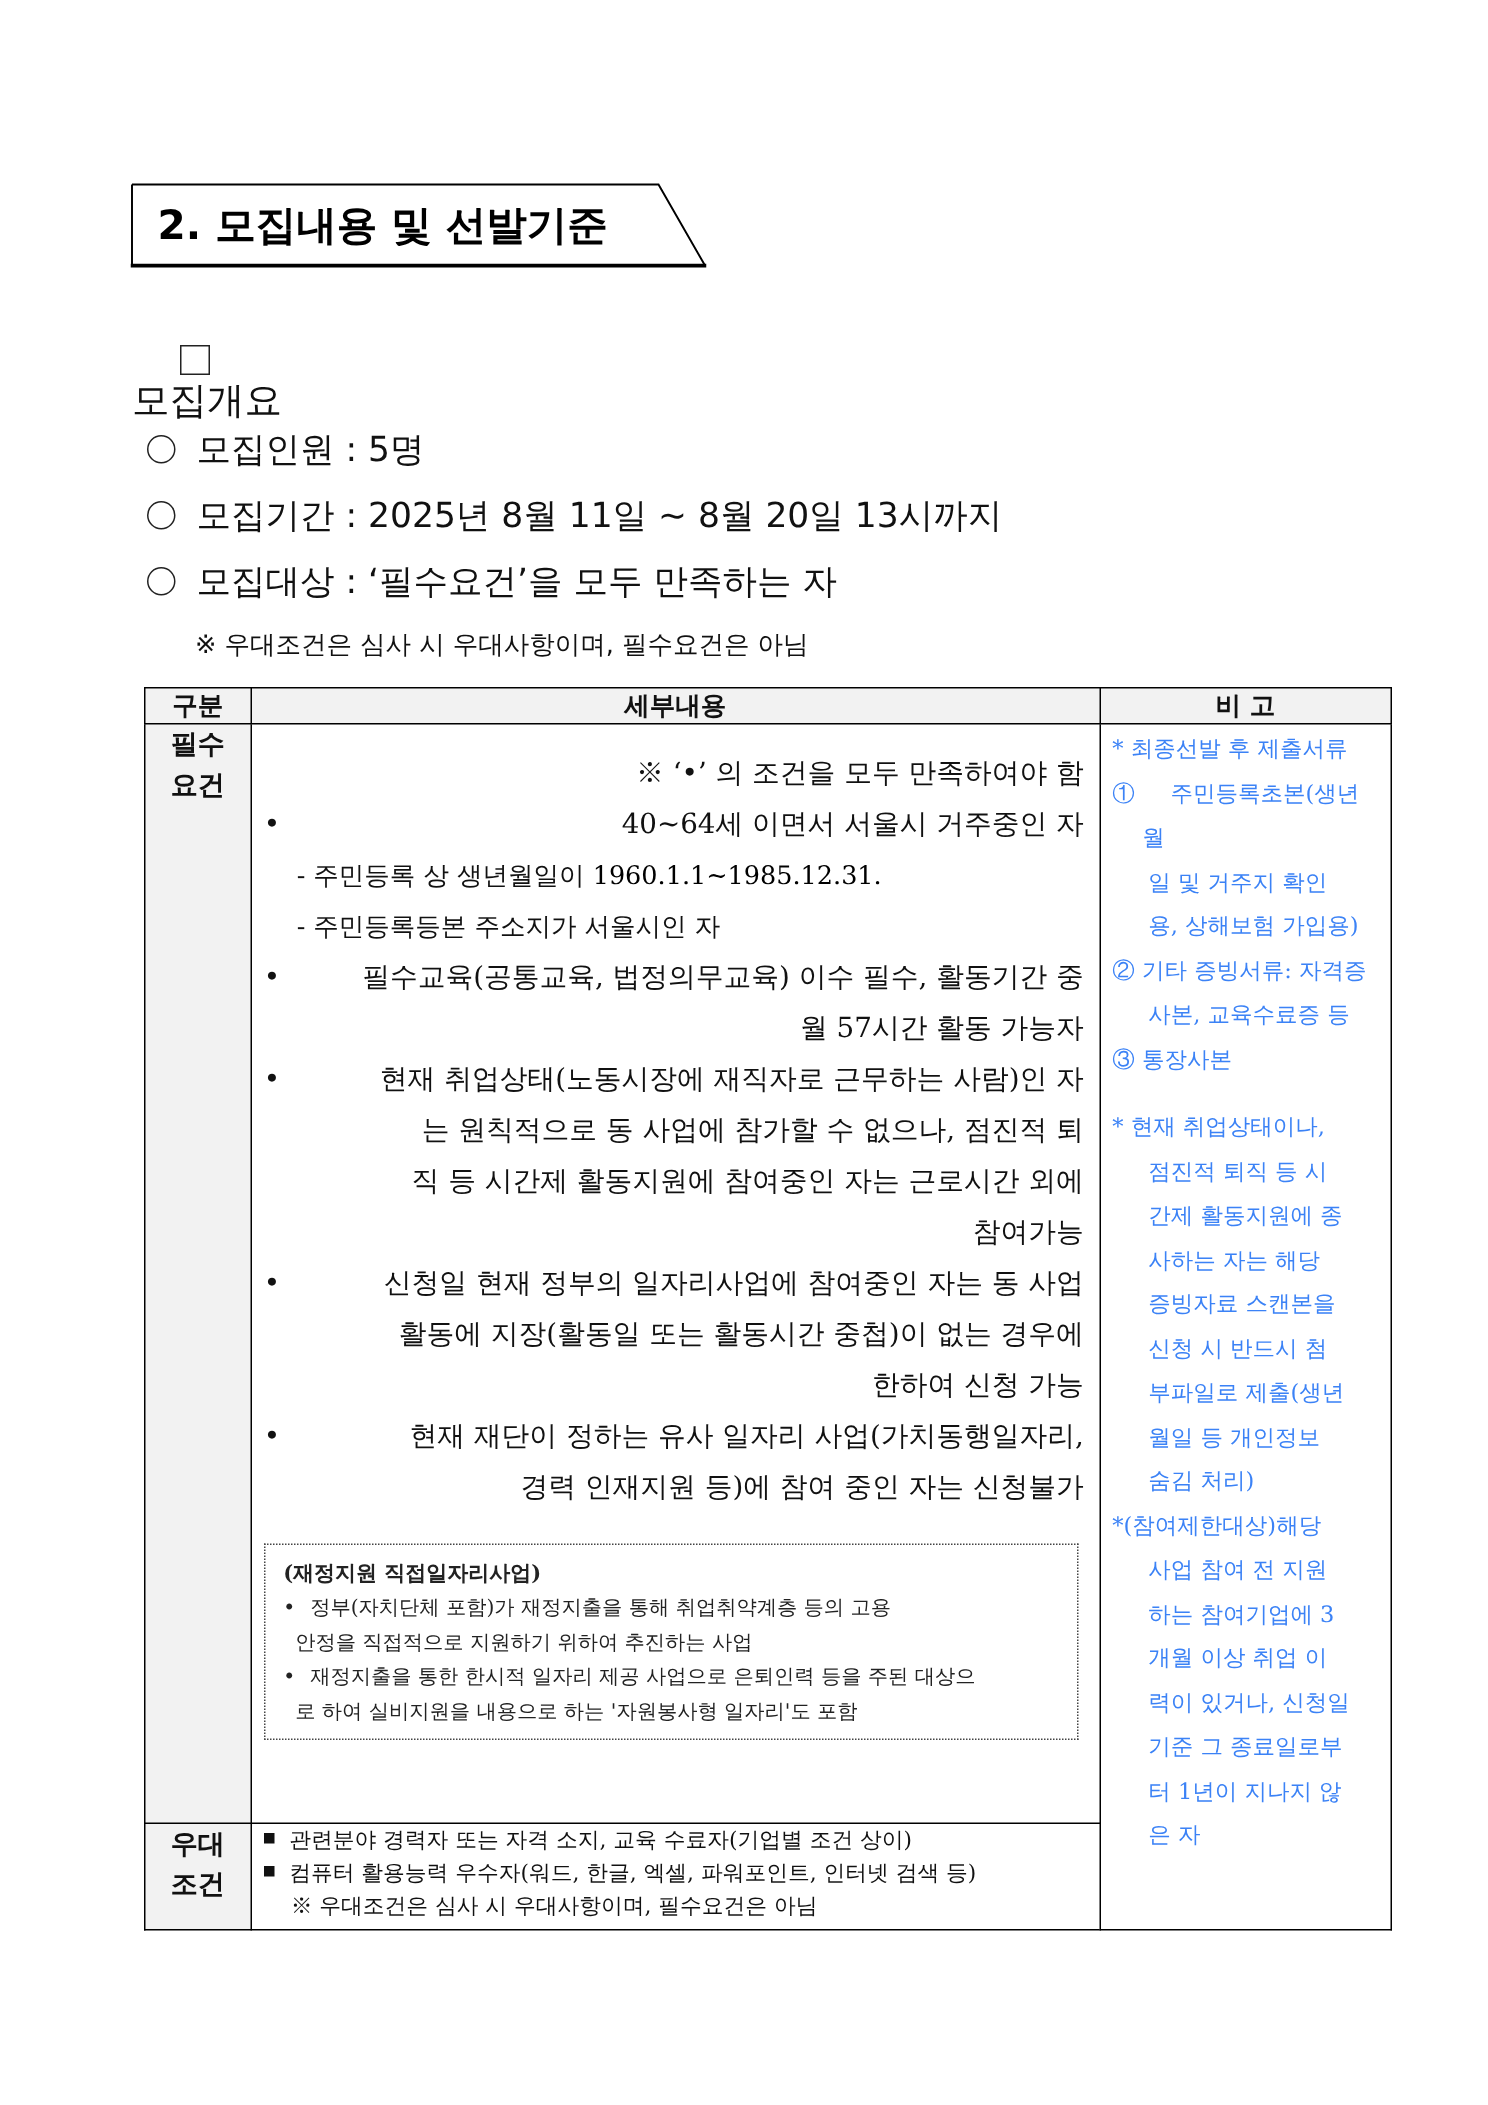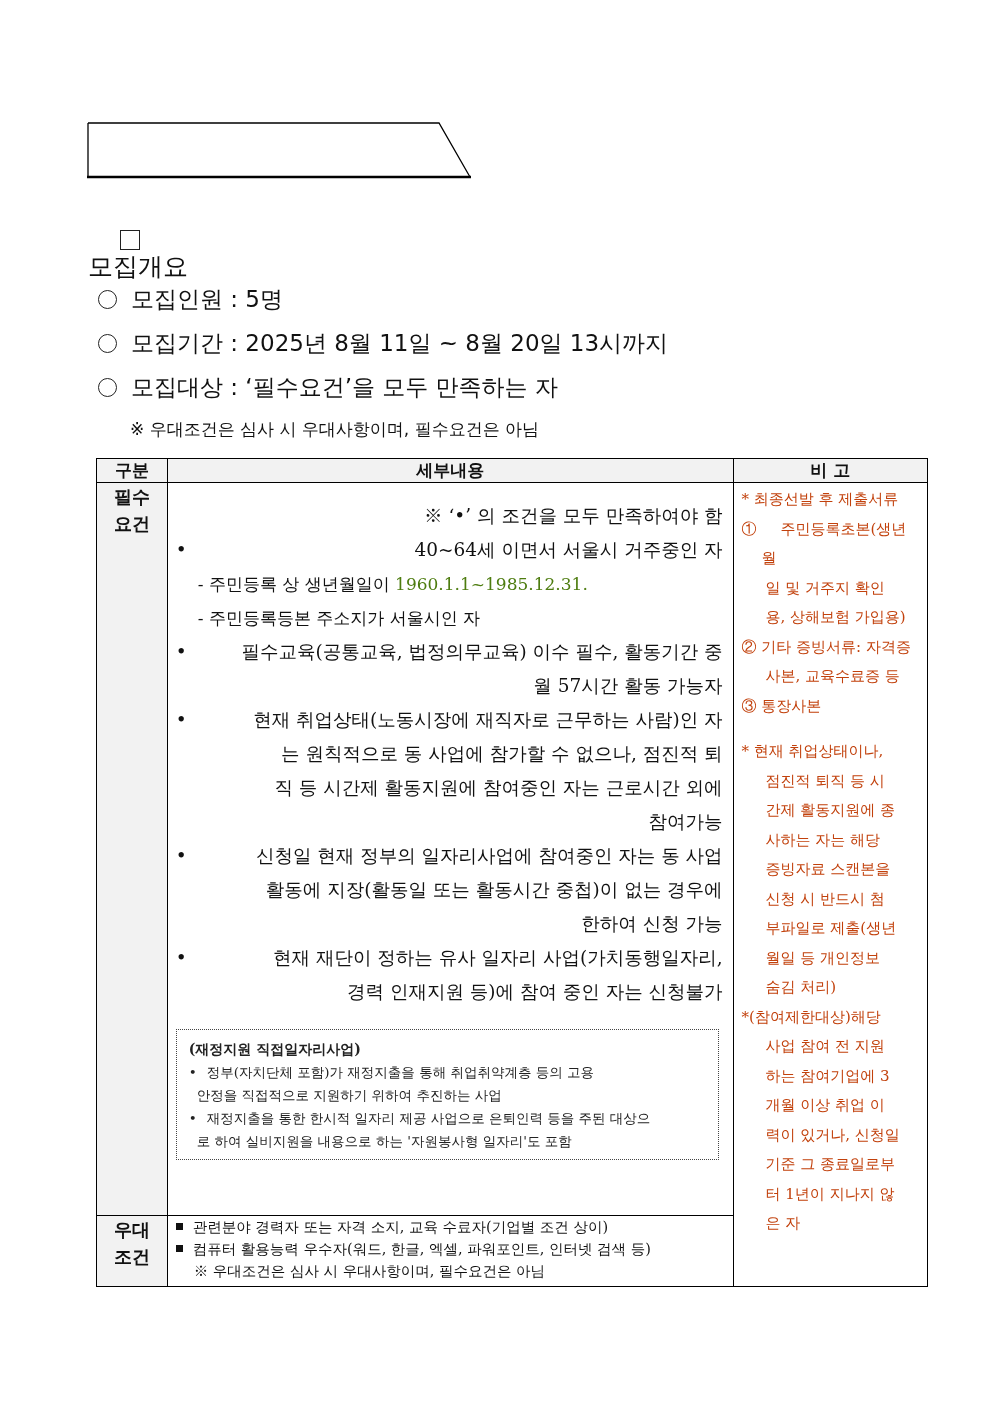--- a/index.html
+++ b/index.html
@@ -23,29 +23,29 @@
   .overview .note { position: absolute; left: 42px; font-size: 17px; white-space: nowrap; }
 
   table.main {
     position: absolute; left: 96px; top: 458px; width: 832px;
     border-collapse: collapse; font-family: "DejaVu Serif", serif;
   }
   table.main td, table.main th { border: 1.3px solid #000; vertical-align: top; }
   table.main th { background: #f2f2f2; font-weight: bold; font-size: 17px; height: 20px; text-align: center; vertical-align: middle; font-family: "DejaVu Sans", sans-serif; }
   td.cat { background: #f2f2f2; width: 71px; text-align: center; vertical-align: middle; font-weight: bold; font-size: 18px; line-height: 27px; font-family: "DejaVu Sans", sans-serif; }
   td.detail { width: 566px; padding: 0 10px 0 8px; }
-  td.remark { width: 195px; padding: 2px 8px 0 8px; font-size: 15px; line-height: 29.5px; color: #c2410c; }
+  td.remark { width: 195px; padding: 2px 8px 0 8px; font-size: 15px; line-height: 29.5px; color: #3b82f6; }
 
   .req-block { padding-top: 16px; font-size: 18.5px; line-height: 34px; color: #111; }
   .req-block .line { white-space: nowrap; text-align: right; }
   .req-block .bullet-item { position: relative; padding-left: 22px; text-align: justify; }
   .req-block .bullet-item .dot { position: absolute; left: 0; top: 0; }
   .req-block .bullet-item .cont { display: block; padding-left: 10px; }
   .req-block .sub { padding-left: 22px; font-size: 17px; white-space: nowrap; }
-  .blue { color: #4d7c0f; }
+  .blue { color: #000000; }
 
   .dotted-box {
     margin: 20px 4px 24px 0; border: 1px dotted #444; padding: 8px 10px 6px 12px;
     font-size: 13.5px; line-height: 23px; color: #222;
   }
   .dotted-box .title { font-weight: bold; font-size: 14px; }
   .dotted-box .b { position: relative; padding-left: 18px; }
   .dotted-box .b .dot { position: absolute; left: 0; }
 
   .pref { padding: 2px 8px; font-size: 14.5px; line-height: 22px; }
@@ -58,20 +58,21 @@
 </style>
 </head>
 <body>
 
 <div class="section-title">
   <svg width="384" height="57" viewBox="0 0 384 57">
     <polyline points="1,1 352,1 383,55" fill="none" stroke="#000" stroke-width="1.3"></polyline>
     <line x1="1" y1="1" x2="1" y2="55" stroke="#000" stroke-width="1.3"></line>
     <line x1="0" y1="55" x2="384" y2="55" stroke="#000" stroke-width="2.5"></line>
   </svg>
+  <div class="label">2. 모집내용 및 선발기준</div>
 </div>
 
 <div class="overview">
   <div class="heading">
     <span class="box"></span>
     <span>모집개요</span>
   </div>
   <div class="item" style="top:54px;">
     <span class="circ"></span>
     <span>모집인원 : 5명</span>

